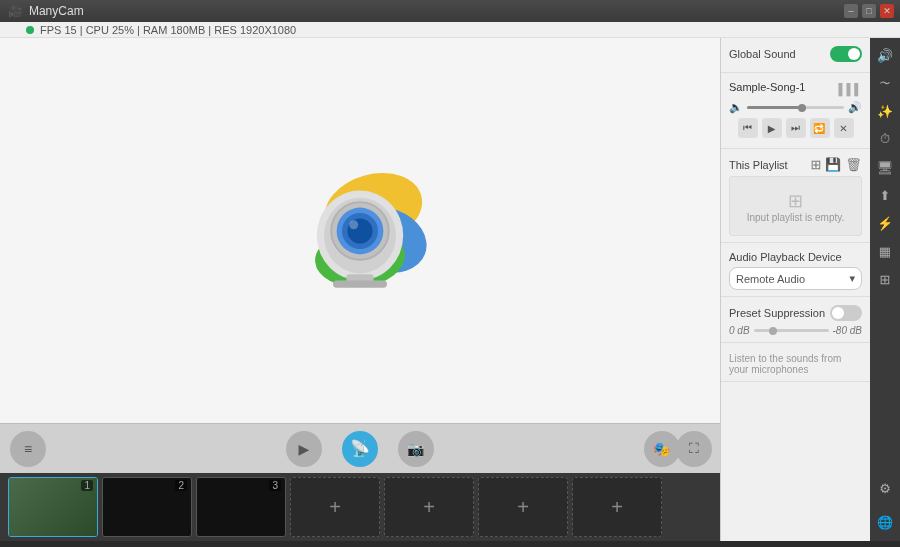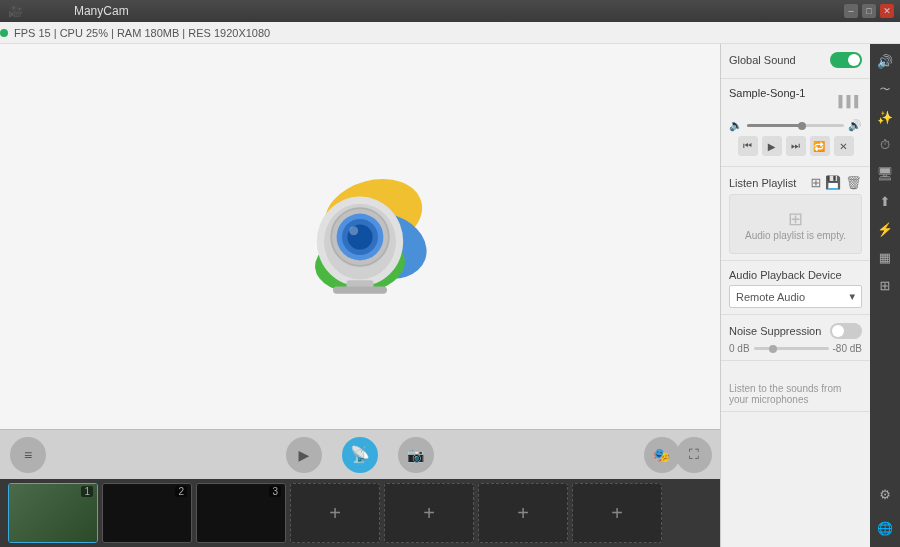--- a/index.html
+++ b/index.html
@@ -21,26 +21,26 @@
       width: 14px; height: 14px;
       background: #666;
       border-radius: 2px;
       display: flex; align-items: center; justify-content: center;
       font-size: 9px; color: #ccc; cursor: pointer;
     }
     #titlebar .win-btn.close { background: #c0392b; }
 
     
     #statsbar {
-      height: 22px;
+      height: 16px;
       background: #f0f0f0;
       border-bottom: 1px solid #ddd;
       display: flex;
       align-items: center;
-      padding: 0 0;
+      padding: 0 26px;
       font-size: 11px;
       color: #555;
     }
     .stats-dot { width: 8px; height: 8px; background: #27ae60; border-radius: 50%; margin-right: 6px; }
 
     
     #main-layout {
       display: flex;
       height: calc(547px - 22px - 22px);
     }
@@ -183,21 +183,21 @@
       position: absolute;
       right: 2px; top: 2px;
       width: 12px; height: 12px;
       background: white;
       border-radius: 50%;
     }
     .toggle.off { background: #ccc; }
     .toggle.off::after { right: auto; left: 2px; }
 
     
-    .song-name { font-size: 11px; color: #333; margin-bottom: 16px; }
+    .song-name { font-size: 11px; color: #333; margin-bottom: 4px; }
     .volume-row {
       display: flex; align-items: center; gap: 4px;
     }
     .vol-icon { font-size: 11px; color: #888; }
     .vol-slider {
       flex: 1; height: 3px; background: #ccc; border-radius: 2px; position: relative;
     }
     .vol-fill { height: 100%; background: #888; border-radius: 2px; width: 55%; }
     .vol-thumb { width: 8px; height: 8px; background: #888; border-radius: 50%; position: absolute; top: -2px; left: 53%; }
 
@@ -250,42 +250,42 @@
       align-items: center;
       gap: 4px;
     }
 
     
     .dropdown-select {
       width: 100%;
       padding: 4px 6px;
       background: white;
       border: 1px solid #ccc;
-      border-radius: 2px;
+      border-radius: 8px;
       font-size: 11px;
       color: #555;
       display: flex;
       align-items: center;
       justify-content: space-between;
       cursor: pointer;
     }
 
     
     .noise-row {
       display: flex; align-items: center; gap: 4px;
       margin-top: 4px;
     }
-    .noise-val { font-size: 10px; color: #777; }
+    .noise-val { font-size: 10px; color: #777; font-style: italic; }
     .noise-slider {
       flex: 1; height: 3px; background: #ccc; border-radius: 2px; position: relative;
     }
     .noise-thumb { width: 8px; height: 8px; background: #aaa; border-radius: 50%; position: absolute; top: -2px; left: 20%; }
 
     
-    .monitoring-desc { font-size: 10px; color: #999; margin-top: 14px; }
+    .monitoring-desc { font-size: 10px; color: #999; margin-top: 2px; }
 
     
     .side-icon-bottom {
       margin-top: auto;
       margin-bottom: 6px;
     }
 
     
     #right-panel::-webkit-scrollbar { width: 4px; }
     #right-panel::-webkit-scrollbar-thumb { background: #bbb; border-radius: 2px; }
@@ -297,21 +297,21 @@
       display: flex;
       flex-direction: column;
     }
     .relative-toolbar { position: relative; }
   </style>
 </head>
 <body>
 
 <div id="titlebar">
   <span style="margin-right:6px; font-size:12px;">🎥</span>
-  <span style="font-size:12px; color:#ddd;margin-left:45px;">ManyCam</span>
+  <span style="font-size:12px; color:#ddd;">ManyCam</span>
   <div class="win-controls">
     <div class="win-btn">–</div>
     <div class="win-btn">□</div>
     <div class="win-btn close">✕</div>
   </div>
 </div>
 
 <div id="statsbar">
   <div class="stats-dot"></div>
   <span>FPS 15 | CPU 25% | RAM 180MB | RES 1920X1080</span>
@@ -424,47 +424,47 @@
         <div class="pb-btn">⏮</div>
         <div class="pb-btn">▶</div>
         <div class="pb-btn">⏭</div>
         <div class="pb-btn">🔁</div>
         <div class="pb-btn">✕</div>
       </div>
     </div>
 
     <div class="panel-section">
       <div class="playlist-header">
-        <span class="panel-label">Listen Playlist</span>
+        <span class="panel-label">This Playlist</span>
         <div class="playlist-icons">
           <span class="pl-icon">⊞</span>
           <span class="pl-icon">💾</span>
           <span class="pl-icon">🗑</span>
         </div>
       </div>
       <div class="playlist-empty">
         <span style="font-size:18px; color:#bbb;">⊞</span>
-        <span>Audio playlist is empty.</span>
+        <span>Input playlist is empty.</span>
       </div>
     </div>
 
 
     <div class="panel-section">
       <div class="panel-row">
         <span class="panel-label">Audio Playback Device</span>
       </div>
       <div class="dropdown-select">
         <span>Remote Audio</span>
         <span>▾</span>
       </div>
     </div>
 
     <div class="panel-section">
       <div class="panel-row">
-        <span class="panel-label">Noise Suppression</span>
+        <span class="panel-label">Preset Suppression</span>
         <div class="toggle off"></div>
       </div>
       <div class="noise-row">
         <span class="noise-val">0 dB</span>
         <div class="noise-slider">
           <div class="noise-thumb"></div>
         </div>
         <span class="noise-val">-80 dB</span>
       </div>
     </div>

